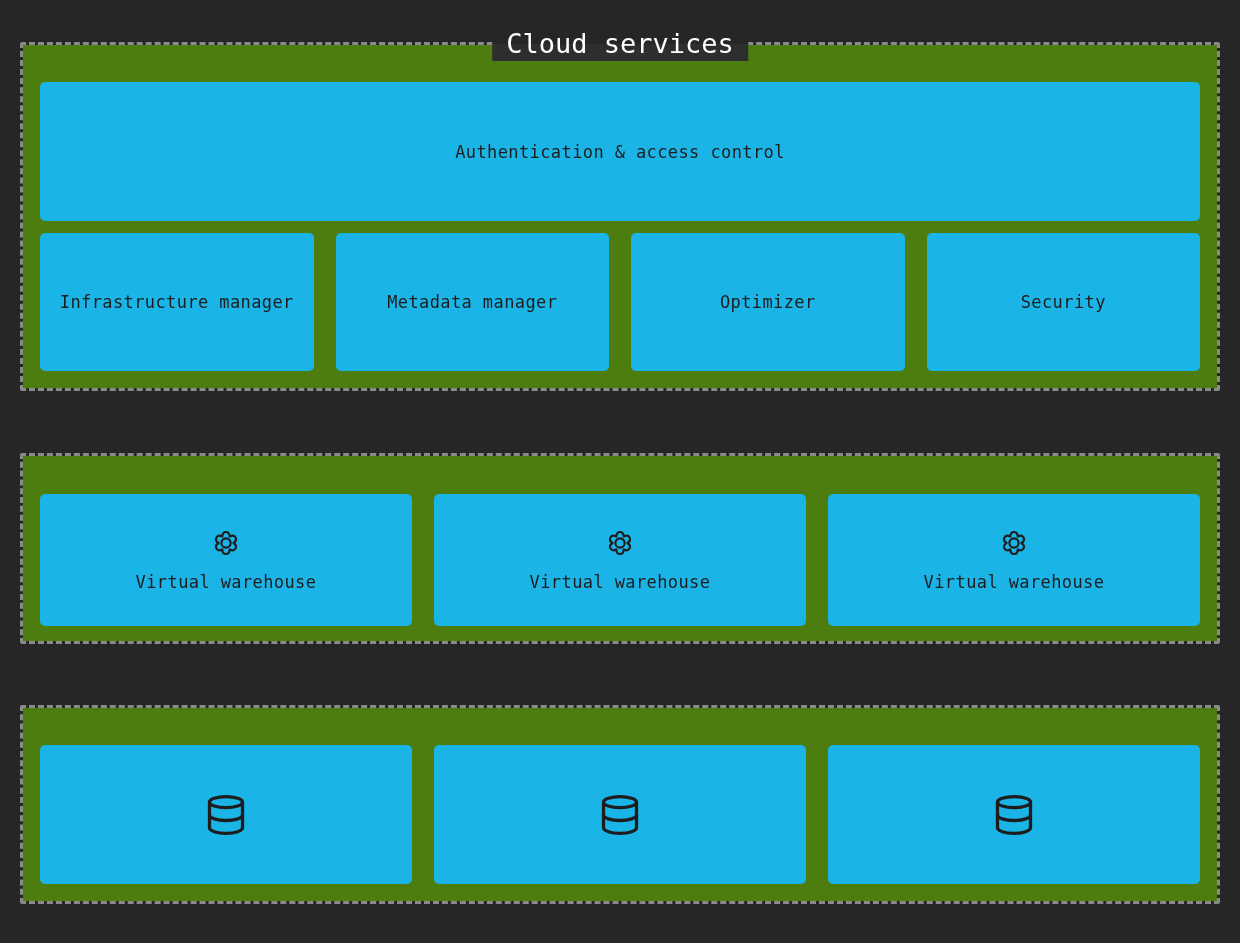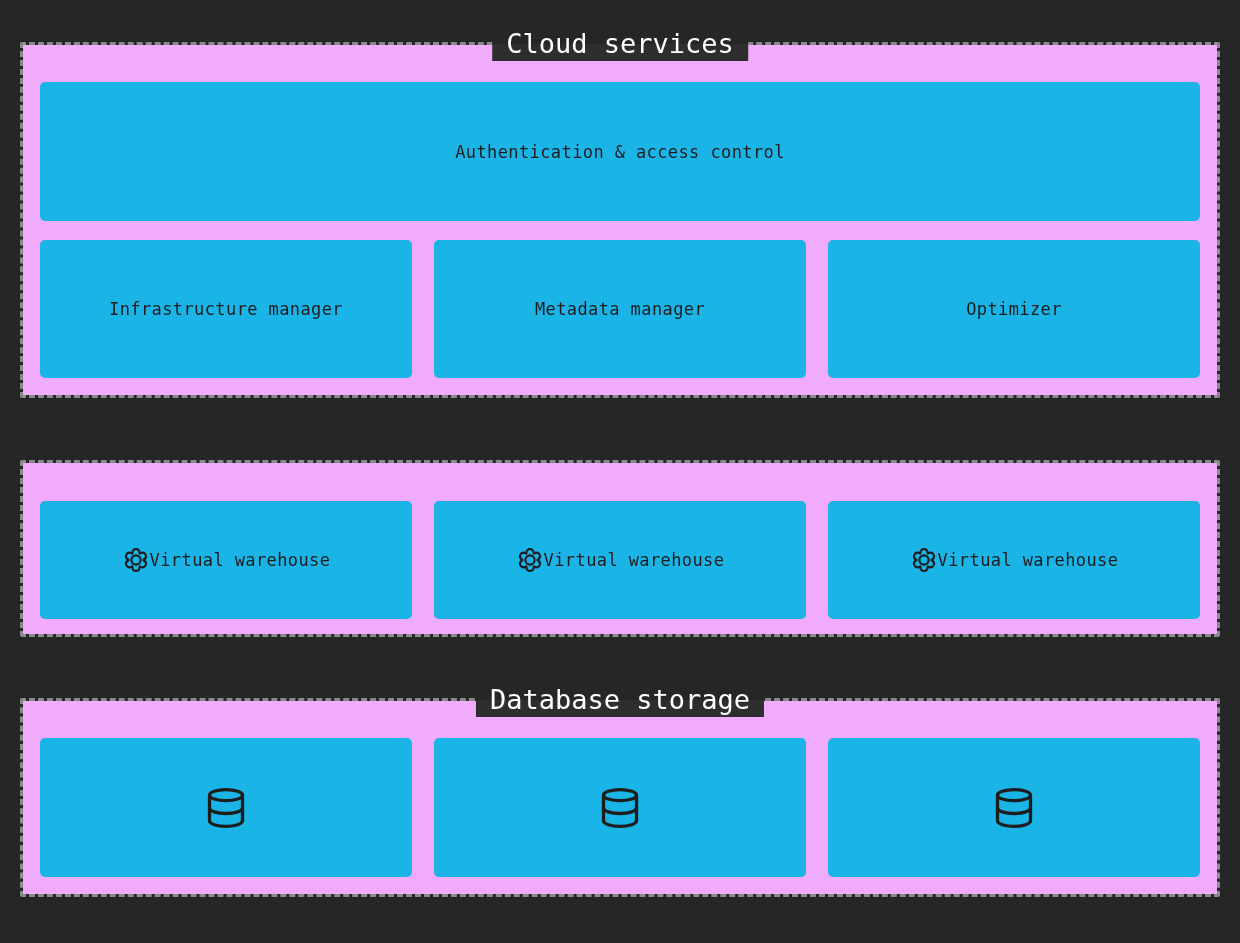--- a/index.html
+++ b/index.html
@@ -8,21 +8,21 @@
     width: 1240px;
     height: 943px;
     background: #262626;
     overflow: hidden;
     font-family: "DejaVu Sans Mono", "Liberation Mono", monospace;
   }
   .section {
     position: relative;
     margin: 0 20px;
     border: 3px dashed #8a8a8a;
-    background: #f0abfc;
+    background: #4d7c0f;
     background-clip: padding-box;
     border-radius: 2px;
   }
   .section-title {
     position: absolute;
     top: -1.5px;
     left: 50%;
     transform: translate(-50%, -50%);
     padding: 0 14px;
     font-size: 27px;
@@ -39,25 +39,25 @@
     background: #1bb4e7;
     border-radius: 5px;
     display: flex;
     align-items: center;
     justify-content: center;
     color: #1d1d1d;
     font-size: 17px;
     letter-spacing: 0.4px;
     white-space: nowrap;
   }
-  .wide-box { height: 139px; margin-bottom: 19px; }
+  .wide-box { height: 139px; margin-bottom: 12px; }
   .row { display: flex; gap: 22px; }
   .row .box { flex: 1; }
   #section-cloud .row .box { height: 138px; }
-  #section-query .row .box { height: 118px; flex-direction: row; }
+  #section-query .row .box { height: 132px; flex-direction: column; }
   #section-storage .row .box { height: 139px; }
   .icon-gap { height: 15px; }
   svg { display: block; }
 </style>
 </head>
 <body>
 
 <div>
 
   <div class="section" id="section-cloud">
@@ -69,20 +69,23 @@
 
     <div class="row">
       <div class="box">
         <span>Infrastructure manager</span>
       </div>
       <div class="box">
         <span>Metadata manager</span>
       </div>
       <div class="box">
         <span>Optimizer</span>
+      </div>
+      <div class="box">
+        <span>Security</span>
       </div>
     </div>
   </div>
 
   <div class="section" id="section-query">
 
     <div class="row">
 
       <div class="box">
         <span>
@@ -114,21 +117,20 @@
           </svg>
         </span>
         <div class="icon-gap"></div>
         <span>Virtual warehouse</span>
       </div>
 
     </div>
   </div>
 
   <div class="section" id="section-storage">
-    <span class="section-title">Database storage</span>
 
     <div class="row">
 
       <div class="box">
         <span>
           <svg width="44" height="54" viewBox="0 0 24 24" fill="none" stroke="#1d1d1d" stroke-width="1.8" stroke-linecap="round" stroke-linejoin="round">
             <ellipse cx="12" cy="5" rx="9" ry="3"></ellipse>
             <path d="M21 12c0 1.66-4 3-9 3s-9-1.34-9-3"></path>
             <path d="M3 5v14c0 1.66 4 3 9 3s9-1.34 9-3V5"></path>
           </svg>

